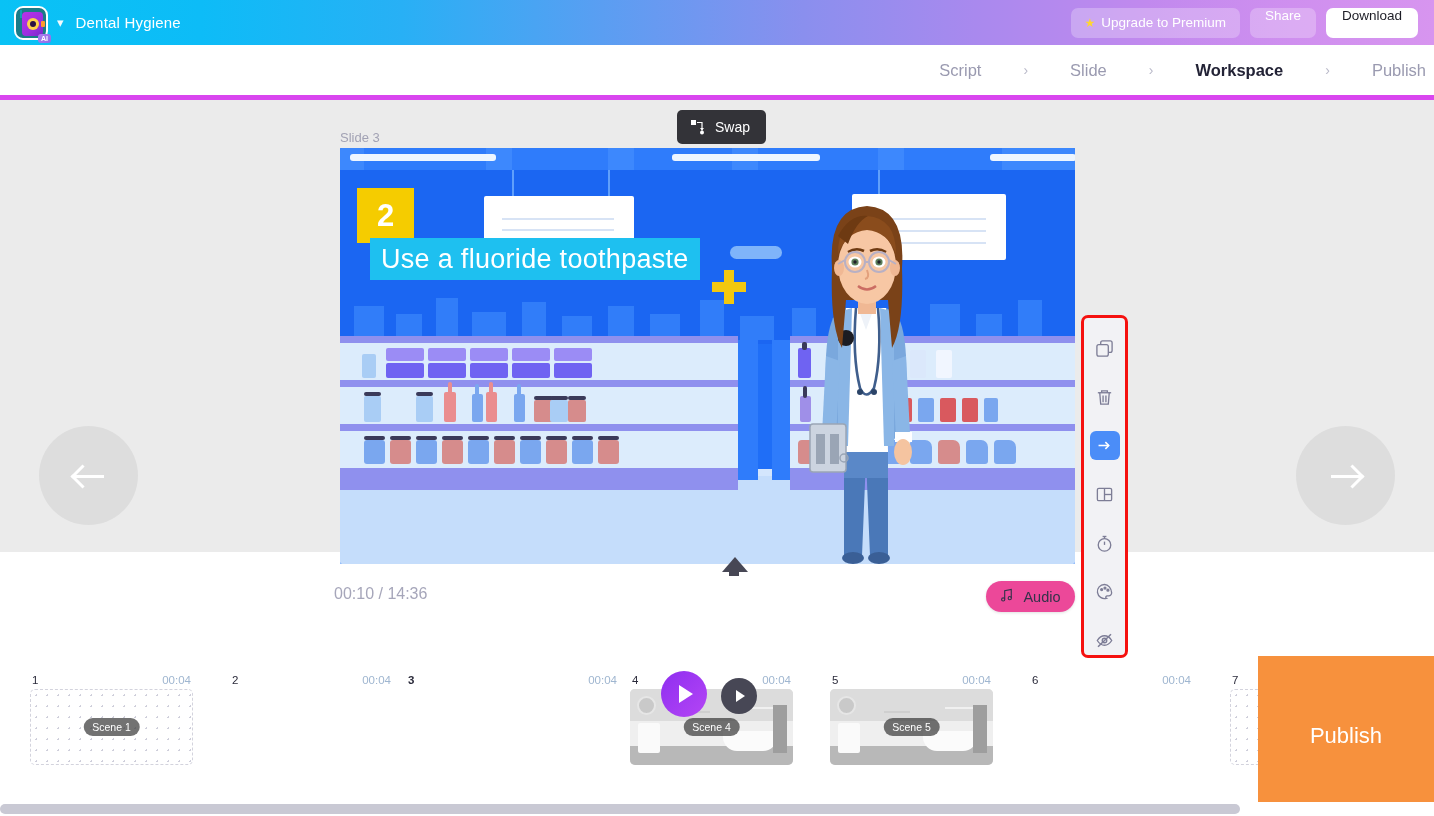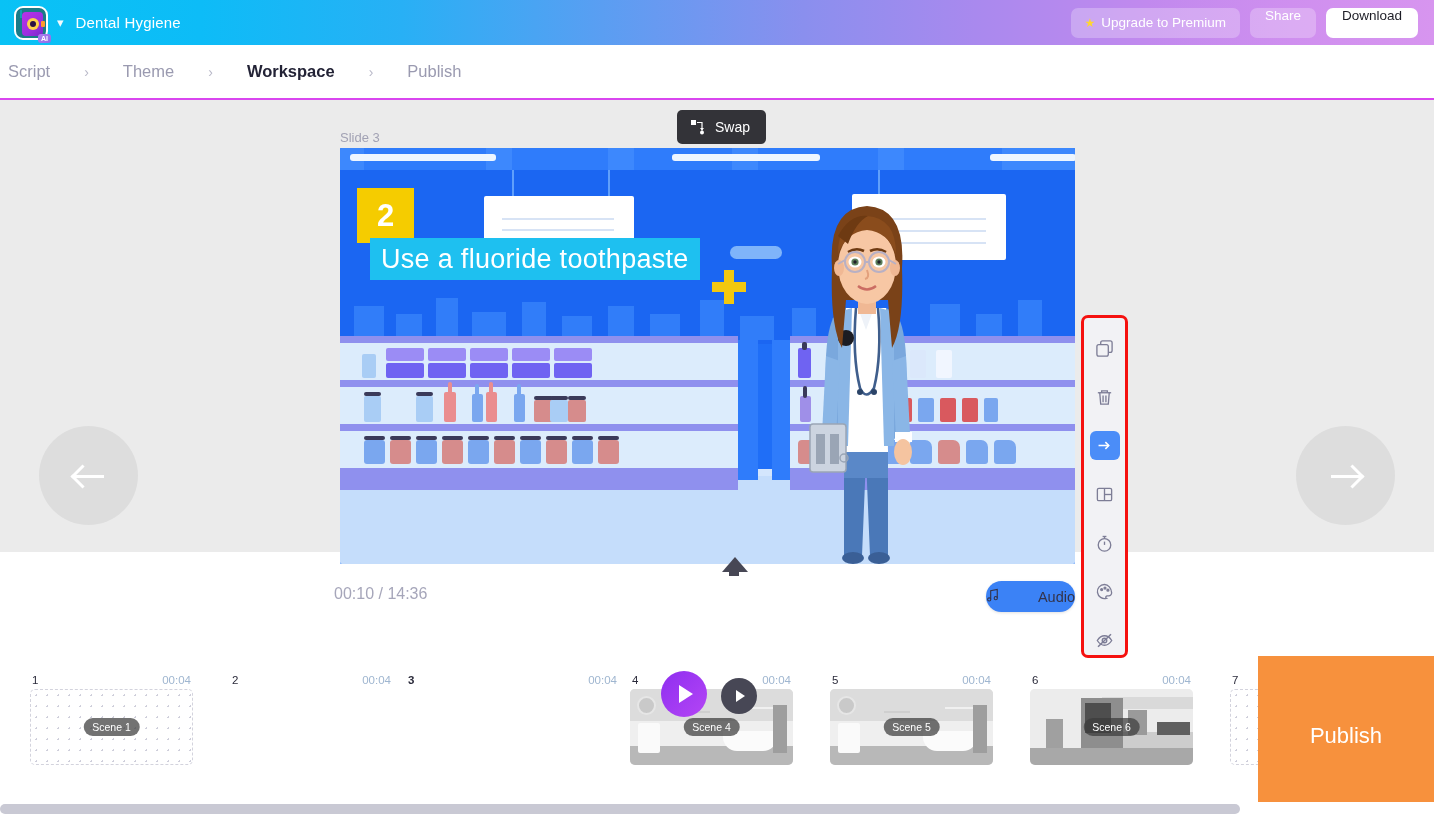--- a/index.html
+++ b/index.html
@@ -73,22 +73,22 @@
   .btn-download {
     background: #ffffff; color: #1d1d26;
     border: none; border-radius: 7px; height: 30px; padding: 0 16px;
     font-size: 13.5px; margin-left: 10px; margin-right: 6px; cursor: pointer;
     font-family: "Liberation Sans", sans-serif;
   }
 
   
   .breadcrumb {
     position: absolute; top: 45px; left: 0; width: 1434px; height: 55px;
-    background: #ffffff; display: flex; align-items: center; justify-content: flex-start;
-    gap: 4px; border-bottom: 2px solid #d946ef;
+    background: #ffffff; display: flex; align-items: center; justify-content: flex-end;
+    gap: 12px; border-bottom: 5px solid #d946ef;
   }
   .crumb {
     font-size: 16.5px; color: #9a9ab0; padding: 0 8px; cursor: pointer;
   }
   .crumb.active { color: #232336; font-weight: bold; }
   .crumb-sep { color: #b9b9c9; font-size: 14px; padding: 0 22px; }
 
   
   .stage {
     position: absolute; top: 100px; left: 0; width: 1434px; height: 452px;
@@ -221,22 +221,22 @@
   .caret-up {
     position:absolute; left:722px; top:457px; width:0; height:0;
     border-left:13px solid transparent; border-right:13px solid transparent;
     border-bottom:15px solid #474755; cursor:pointer;
   }
   .caret-stub {
     position:absolute; left:729px; top:472px; width:10px; height:4px; background:#474755;
   }
   .audio-btn {
     position:absolute; left:986px; top:481px; width:89px; height:31px;
-    background:#3b82f6; border-radius:16px; display:flex; align-items:center;
-    justify-content:space-between; gap:8px; font-size:14.5px; color:#33334a; cursor:pointer;
+    background:#ec4899; border-radius:16px; display:flex; align-items:center;
+    justify-content:center; gap:8px; font-size:14.5px; color:#33334a; cursor:pointer;
     box-shadow:0 1px 3px rgba(0,0,0,.12);
   }
 
   
   .timeline {
     position:absolute; top:656px; left:0; width:1434px; height:160px; background:#ffffff;
   }
   .thumb-wrap { position:absolute; top:18px; }
   .thumb-head {
     display:flex; justify-content:space-between; align-items:center;
@@ -321,21 +321,21 @@
     <span class="star">★</span>
     <span>Upgrade to Premium</span>
   </div>
   <div class="btn-share">Share</div>
   <div class="btn-download">Download</div>
 </div>
 
 <div class="breadcrumb">
   <div class="crumb">Script</div>
   <div class="crumb-sep">›</div>
-  <div class="crumb">Theme</div>
+  <div class="crumb">Slide</div>
   <div class="crumb-sep">›</div>
   <div class="crumb active">Workspace</div>
   <div class="crumb-sep">›</div>
   <div class="crumb">Publish</div>
 </div>
 
 <div class="stage">
 
   <div class="nav-arrow nav-prev">
     <div class="arrow-glyph"></div>
@@ -719,33 +719,20 @@
       </div>
       <div class="thumb-badge">Scene 5</div>
     </div>
   </div>
 
   <div class="thumb-wrap" style="left:1030px;width:163px;">
     <div class="thumb-head">
       <span>6</span>
       <span class="thumb-dur">00:04</span>
     </div>
-    <div class="thumb">
-      <div class="kit">
-        <div class="kit-topband"></div>
-          <div class="kit-counter"></div>
-          <div class="kit-floor"></div>
-        <div class="kit-water"></div>
-          <div class="kit-fridge"></div>
-          <div class="kit-fridge-win"></div>
-        <div class="kit-mach"></div>
-          <div class="kit-oven"></div>
-      </div>
-      <div class="thumb-badge">Scene 6</div>
-    </div>
   </div>
 
   <div class="thumb-wrap" style="left:1230px;width:163px;">
     <div class="thumb-head">
       <span>7</span>
       <span class="thumb-dur"></span>
     </div>
     <div class="thumb empty"></div>
   </div>
 

